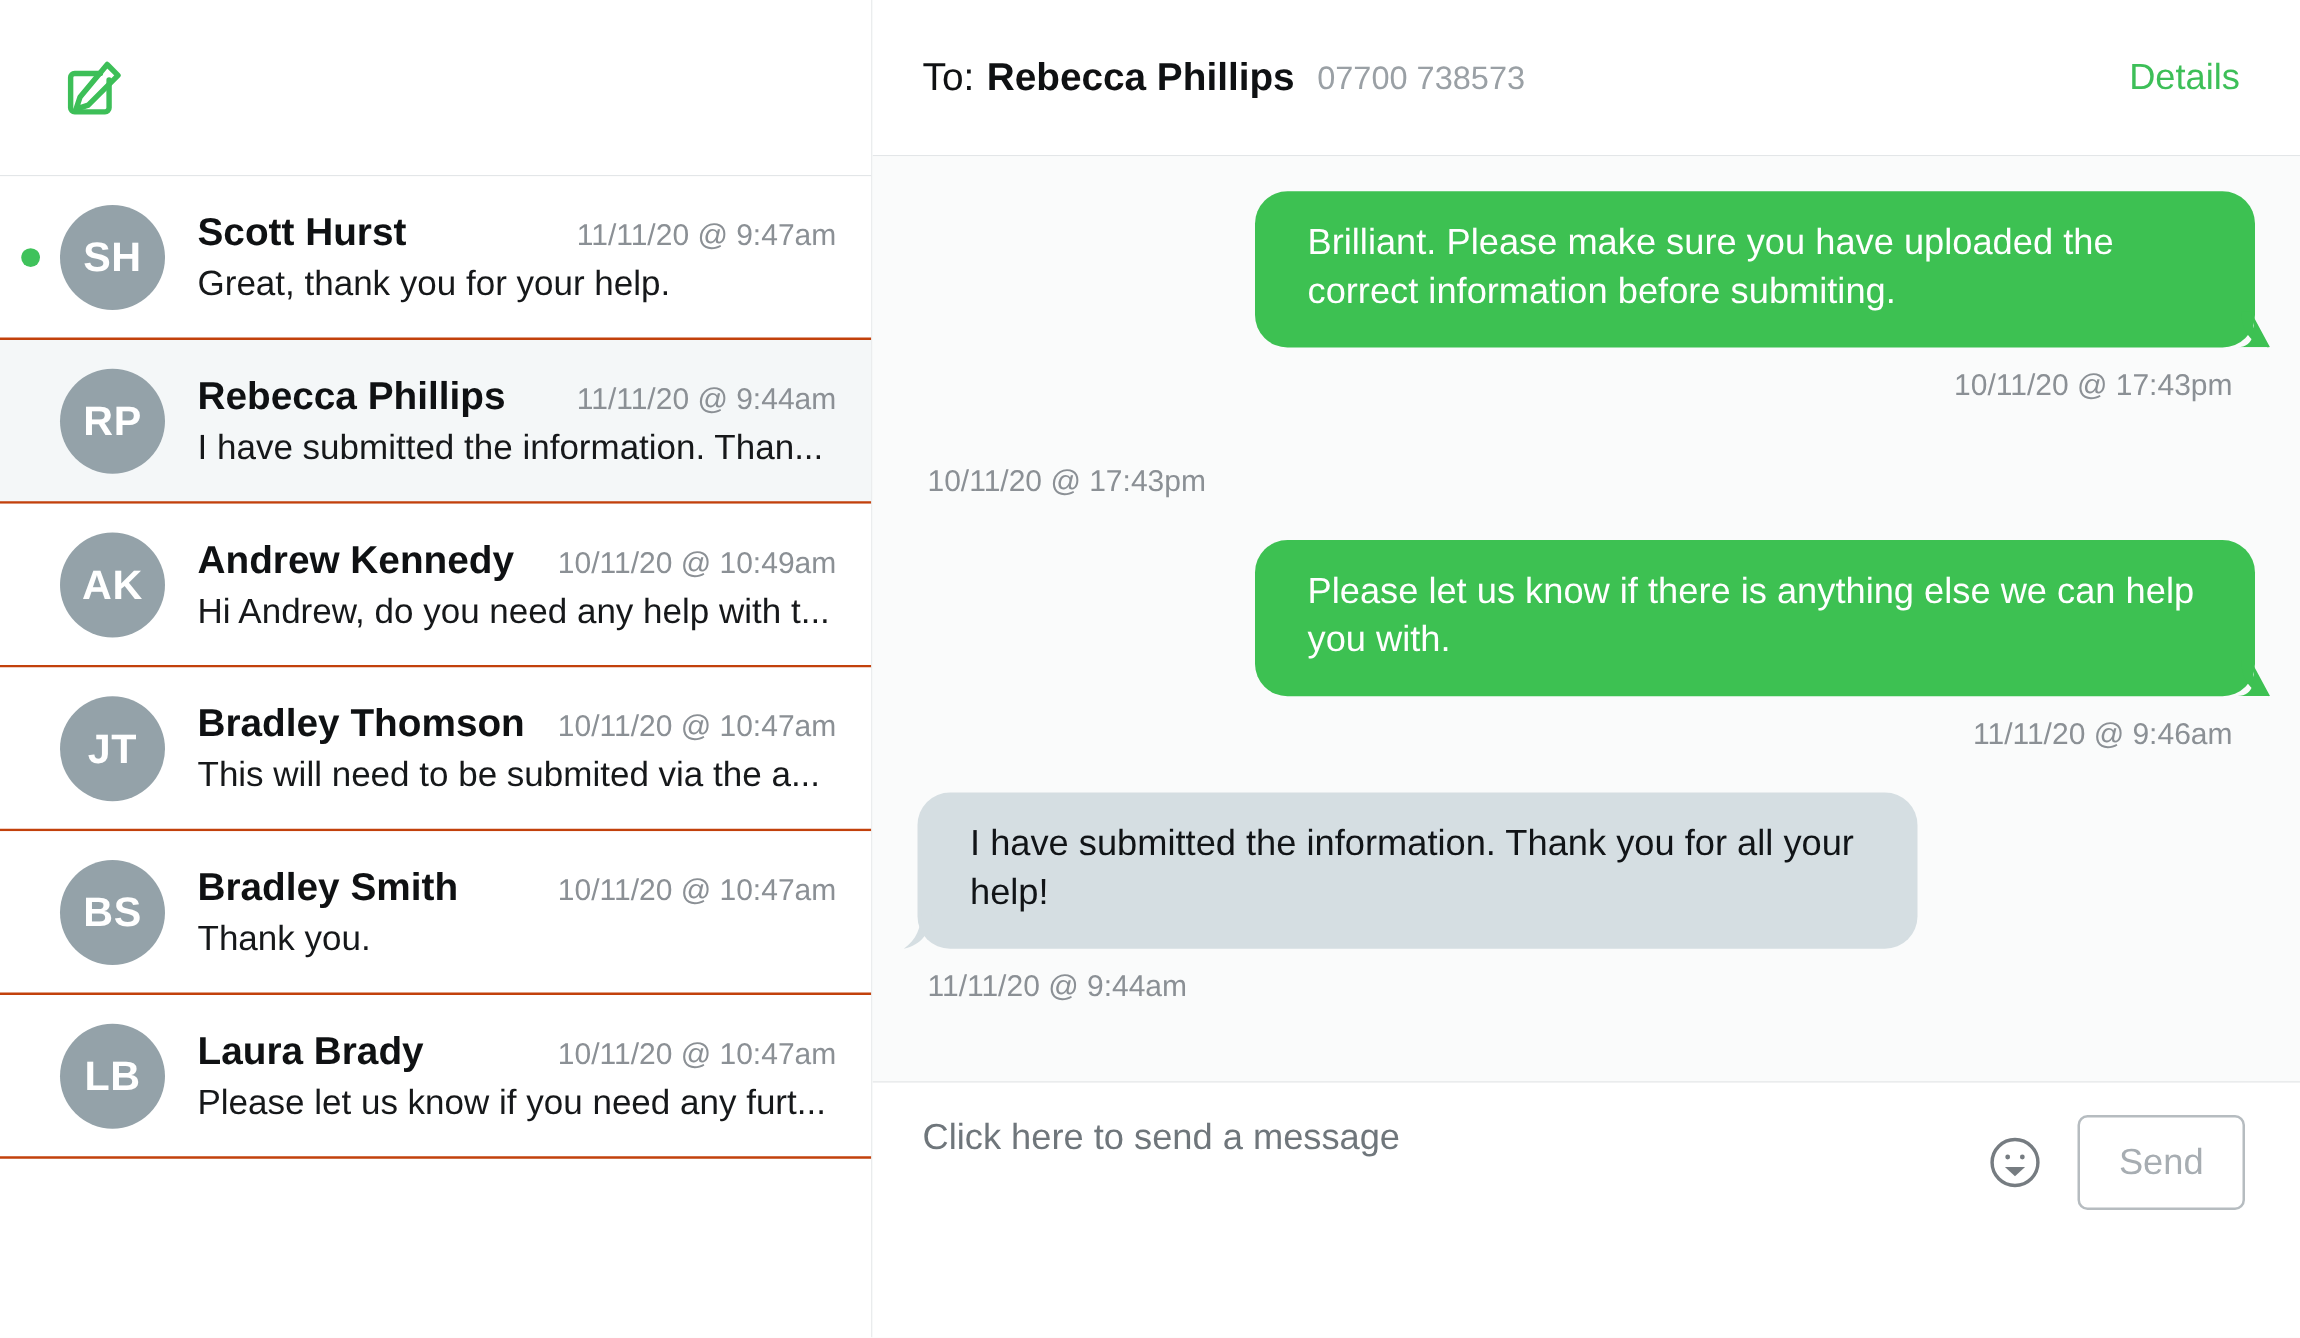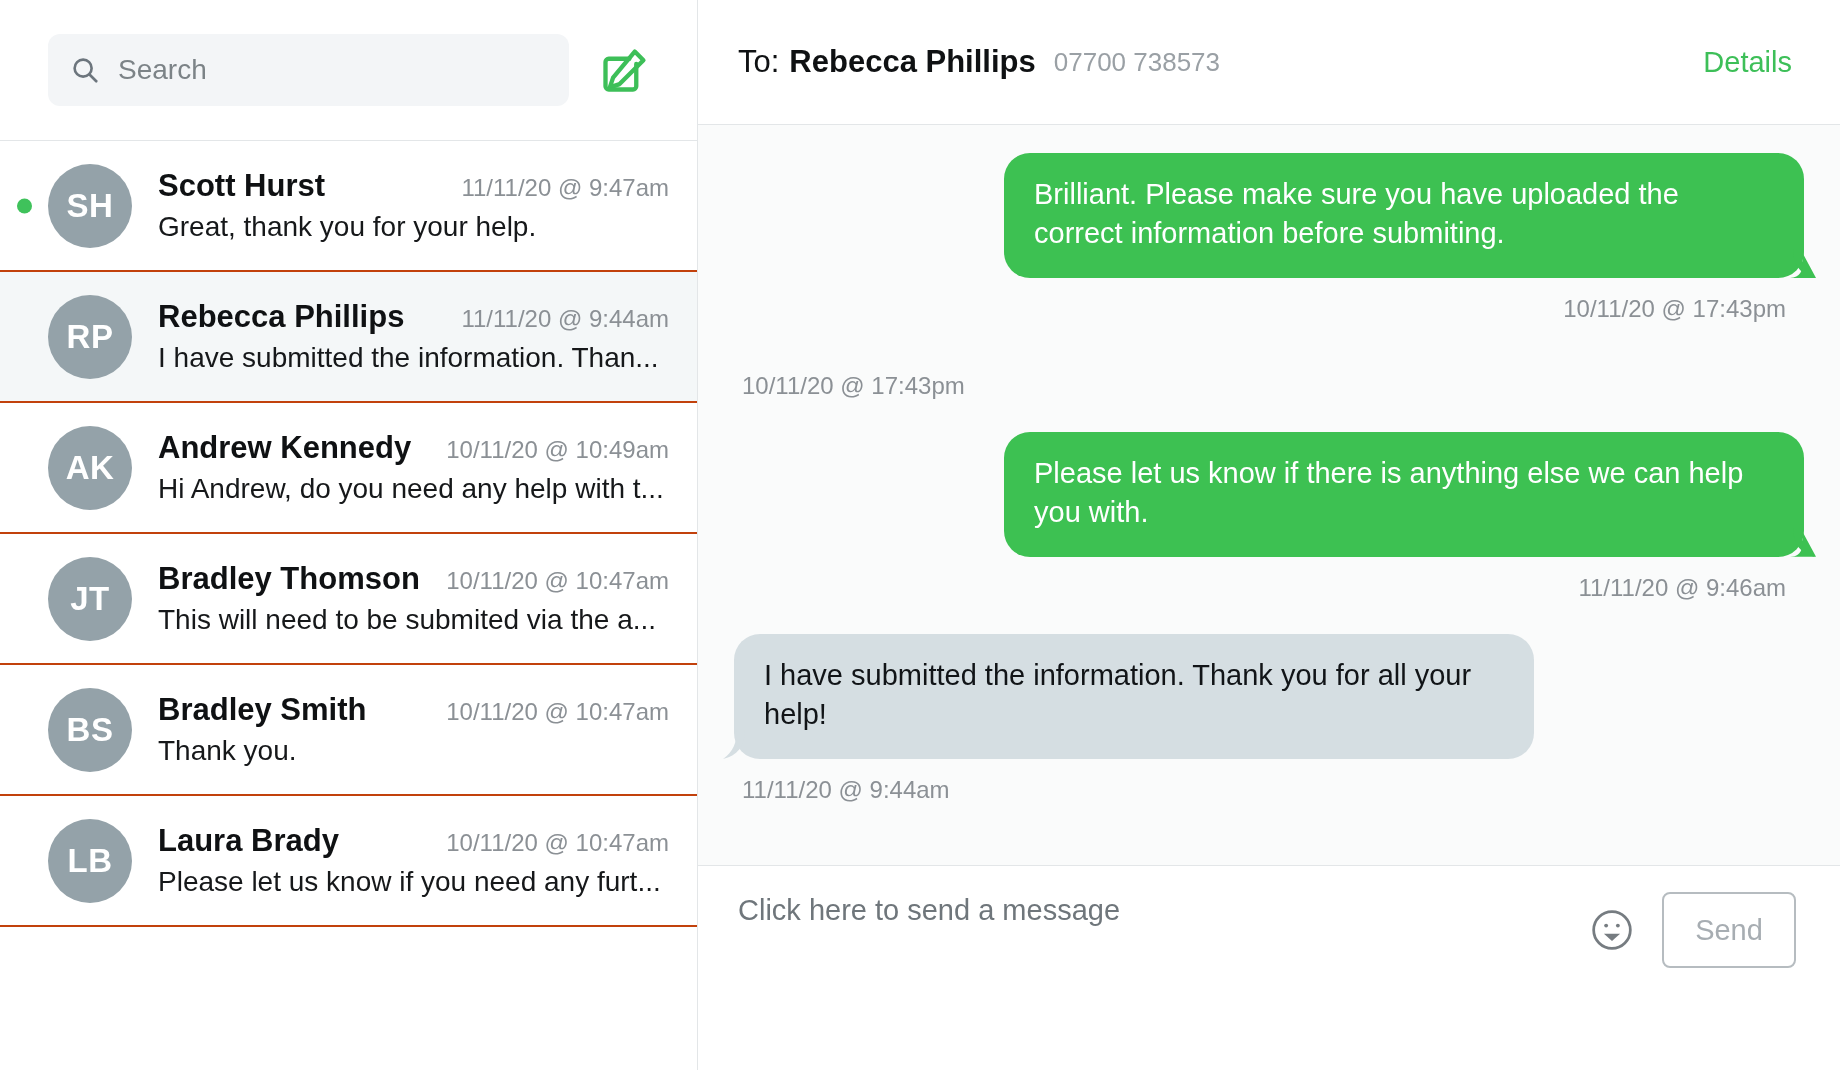--- a/index.html
+++ b/index.html
@@ -212,21 +212,21 @@
     background: #fafbfb;
   }
 
   .msg-group { display: flex; flex-direction: column; margin-bottom: 16px; }
   .msg-group.out { align-items: flex-end; }
   .msg-group.in  { align-items: flex-start; }
 
   .bubble {
     position: relative;
     max-width: 800px;
-    padding: 22px 30px 24px 30px;
+    padding: 22px 30px 24px 42px;
     font-size: 29px;
     line-height: 1.36;
     border-radius: 26px;
     word-wrap: break-word;
   }
 
   .bubble.out {
     background: #3dc152;
     color: #ffffff;
     border-bottom-right-radius: 26px;
@@ -315,29 +315,20 @@
   }
 </style>
 </head>
 <body>
 
 <div class="app">
 
   <aside class="sidebar">
 
     <div class="sidebar-top">
-      <div class="search-box">
-        <span class="search-icon">
-          <svg width="30" height="30" viewBox="0 0 24 24" fill="none" stroke="#6c757d" stroke-width="2.1" stroke-linecap="round">
-            <circle cx="10.5" cy="10.5" r="6.8"></circle>
-            <line x1="15.6" y1="15.6" x2="21" y2="21"></line>
-          </svg>
-        </span>
-        <input class="search-input" type="text" placeholder="Search" value="" style="">
-      </div>
 
       <button class="compose-btn">
         <svg width="52" height="52" viewBox="0 0 24 24" fill="none" stroke="#3dbf58" stroke-width="2" stroke-linecap="round" stroke-linejoin="round">
           <path d="M16.5 3.5 L20.5 7.5 L9.5 18.5 L5 20 L6.5 15.5 Z"></path>
           <path d="M17.2 9.2 V19.5 a1.5 1.5 0 0 1 -1.5 1.5 H4.5 a1.5 1.5 0 0 1 -1.5 -1.5 V8.3 a1.5 1.5 0 0 1 1.5 -1.5 H14"></path>
         </svg>
       </button>
     </div>
 
     <div class="conv-list">

